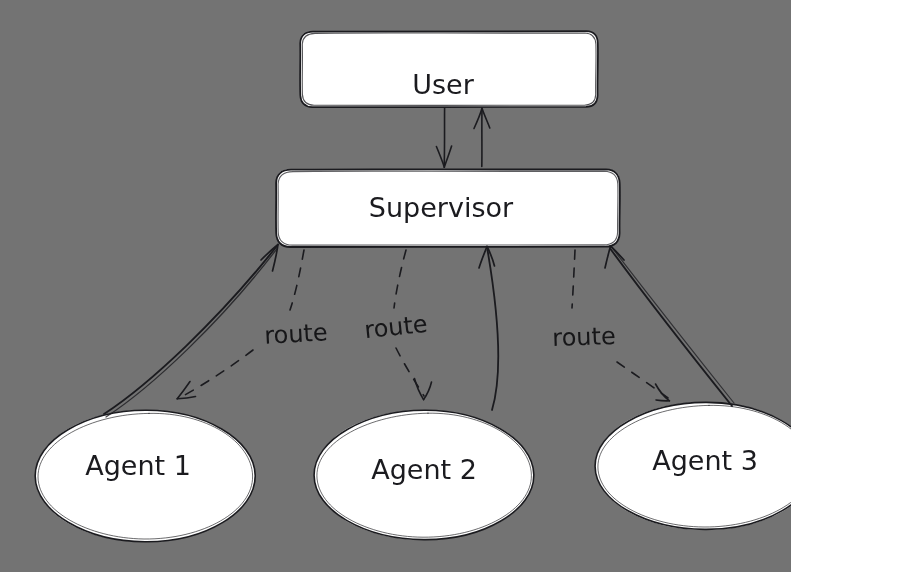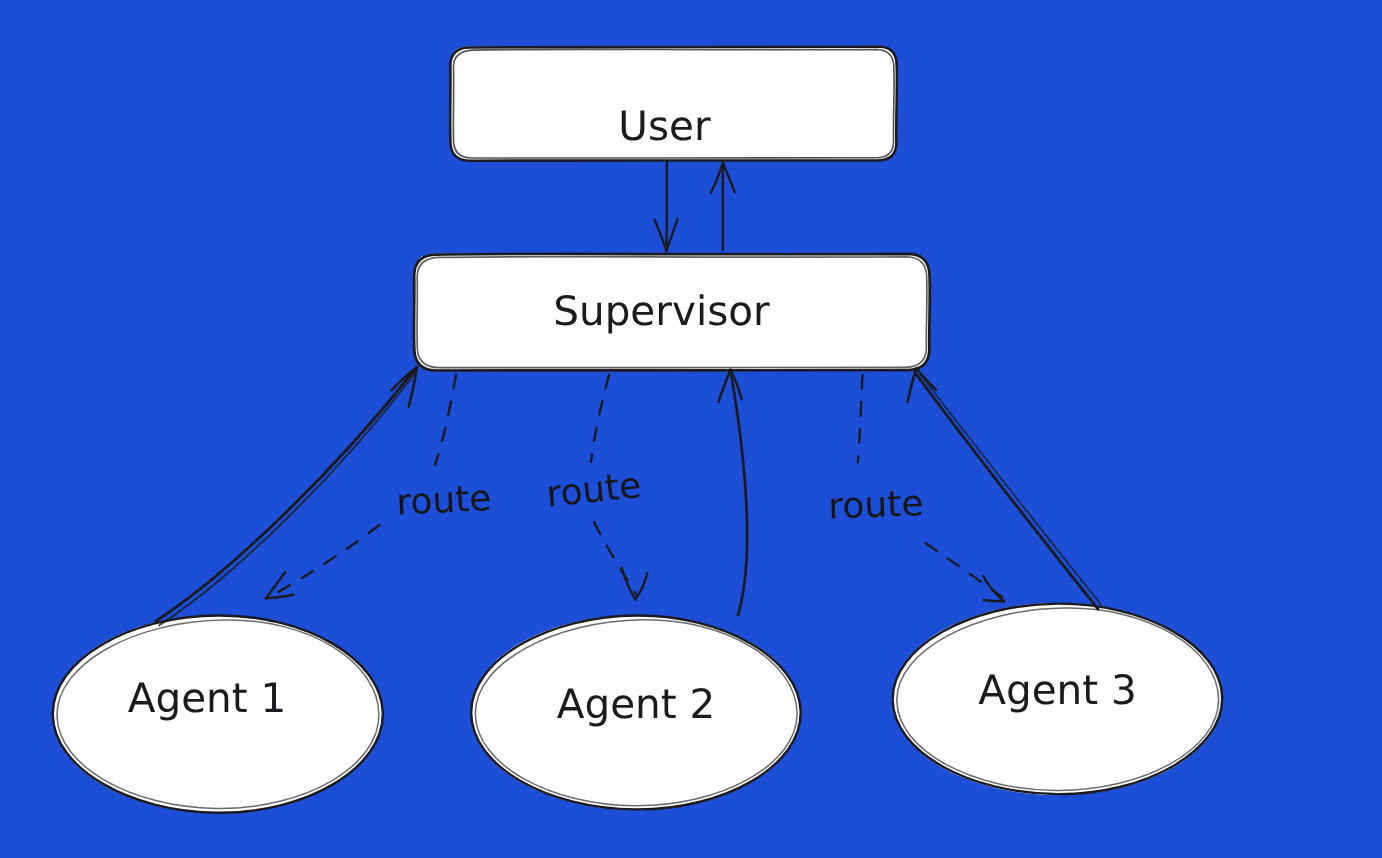--- a/index.html
+++ b/index.html
@@ -2,23 +2,23 @@
 <html><head>
 <meta charset="utf-8">
 <style>
   html, body {
     margin: 0;
     padding: 0;
     background: #ffffff;
   }
   #canvas {
     position: relative;
-    width: 921px;
+    width: 791px;
     height: 572px;
-    background: #1d4ed8;
+    background: #737373;
     overflow: hidden;
     font-family: "DejaVu Sans", sans-serif;
   }
   svg#diagram {
     position: absolute;
     left: 0;
     top: 0;
     width: 921px;
     height: 572px;
   }

